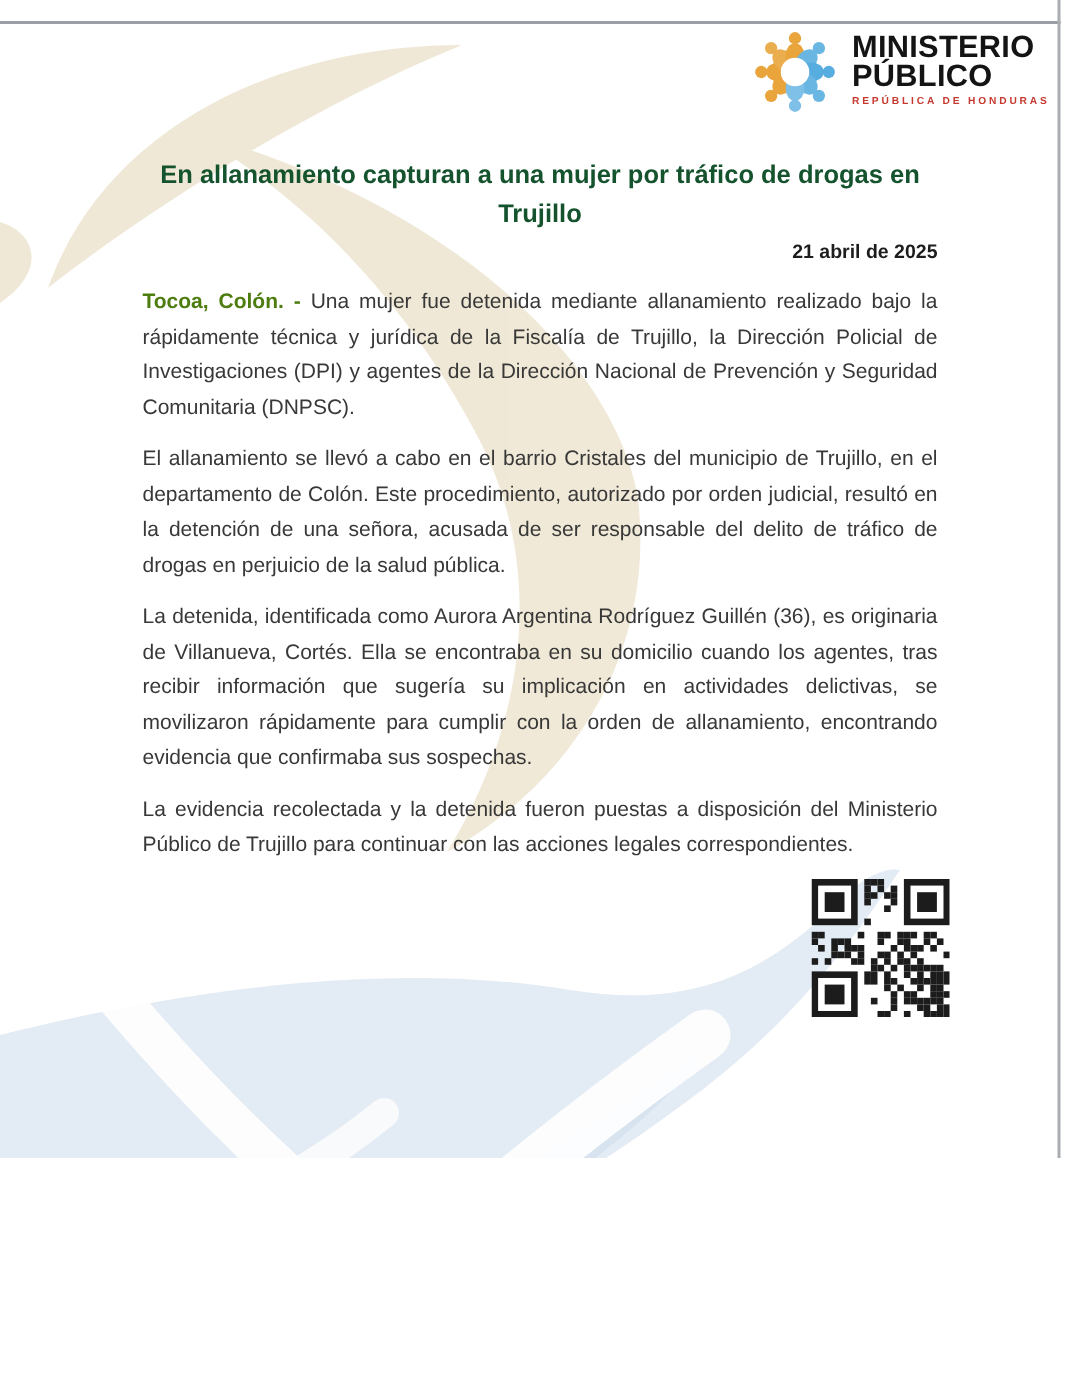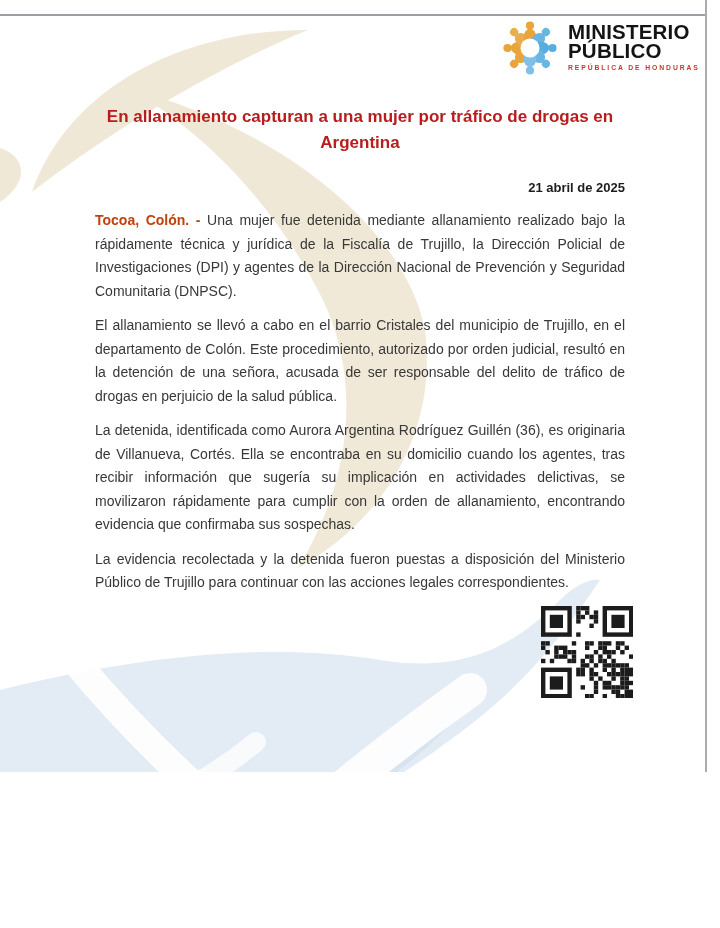--- a/index.html
+++ b/index.html
@@ -14,24 +14,24 @@
 
   
   .header{position:absolute;left:500px;top:18px;display:flex;align-items:flex-start;z-index:2;}
   .logo-mark{width:60px;height:60px;flex:0 0 auto;}
   .logo-text{margin-left:8px;padding-top:4px;}
   .org-name{font-size:20.5px;font-weight:800;color:#141414;line-height:0.95;letter-spacing:0.2px;}
   .org-sub{font-size:6.8px;font-weight:700;color:#c6392f;letter-spacing:1.9px;margin-top:3px;white-space:nowrap;}
 
   
   .article{position:absolute;left:95px;top:104px;width:530px;z-index:2;}
-  .title{color:#b91c1c;font-weight:700;font-size:17px;line-height:26px;text-align:center;}
-  .date{font-size:13px;font-weight:700;color:#1d1d1d;text-align:right;margin-top:24px;margin-bottom:14px;}
+  .title{color:#14532d;font-weight:700;font-size:17px;line-height:26px;text-align:center;}
+  .date{font-size:13px;font-weight:700;color:#1d1d1d;text-align:right;margin-top:4px;margin-bottom:14px;}
   .para{font-size:14px;line-height:23.5px;color:#383838;text-align:justify;margin:0 0 11px 0;}
-  .para b{color:#c2410c;}
+  .para b{color:#4d7c0f;}
   .qr{width:94px;height:94px;margin:4px -10px 0 auto;}
 
   
   .watermark-page{position:absolute;left:642px;top:852px;font-size:64px;font-weight:400;
     color:#e4e7eb;z-index:2;letter-spacing:2px;}
   .hashtags{position:absolute;left:24px;top:840px;z-index:4;
     font-size:15px;font-weight:800;color:#8b919b;line-height:1.42;letter-spacing:0.2px;}
   .brand{position:absolute;right:22px;top:890px;z-index:4;
     font-size:20px;font-weight:800;color:#101010;letter-spacing:1.2px;padding-left:24px;}
 </style>
@@ -102,21 +102,21 @@
     <div class="logo-text">
       <div class="org-name">MINISTERIO</div>
       <div class="org-name">PÚBLICO</div>
       <div class="org-sub">REPÚBLICA DE HONDURAS</div>
     </div>
   </div>
 
   <div class="article">
     <div class="title">
       <span>En allanamiento capturan a una mujer por tráfico de drogas en</span><br>
-      <span>Argentina</span>
+      <span>Trujillo</span>
     </div>
     <div class="date">21 abril de 2025</div>
 
     <p class="para"><b>Tocoa, Colón. -</b><span> Una mujer fue detenida mediante allanamiento realizado bajo la rápidamente técnica y jurídica de la Fiscalía de Trujillo, la Dirección Policial de Investigaciones (DPI) y agentes de la Dirección Nacional de Prevención y Seguridad Comunitaria (DNPSC).</span></p>
     <p class="para"><b></b><span>El allanamiento se llevó a cabo en el barrio Cristales del municipio de Trujillo, en el departamento de Colón. Este procedimiento, autorizado por orden judicial, resultó en la detención de una señora, acusada de ser responsable del delito de tráfico de drogas en perjuicio de la salud pública.</span></p>
     <p class="para"><b></b><span>La detenida, identificada como Aurora Argentina Rodríguez Guillén (36), es originaria de Villanueva, Cortés. Ella se encontraba en su domicilio cuando los agentes, tras recibir información que sugería su implicación en actividades delictivas, se movilizaron rápidamente para cumplir con la orden de allanamiento, encontrando evidencia que confirmaba sus sospechas.</span></p>
     <p class="para"><b></b><span>La evidencia recolectada y la detenida fueron puestas a disposición del Ministerio Público de Trujillo para continuar con las acciones legales correspondientes.</span></p>
 
     <div class="qr"><svg width="92.4" height="92.4" viewBox="0 0 92.4 92.4">
           <rect x="35.2" y="0" width="4.4" height="4.4" fill="#1c1c1c"></rect>

